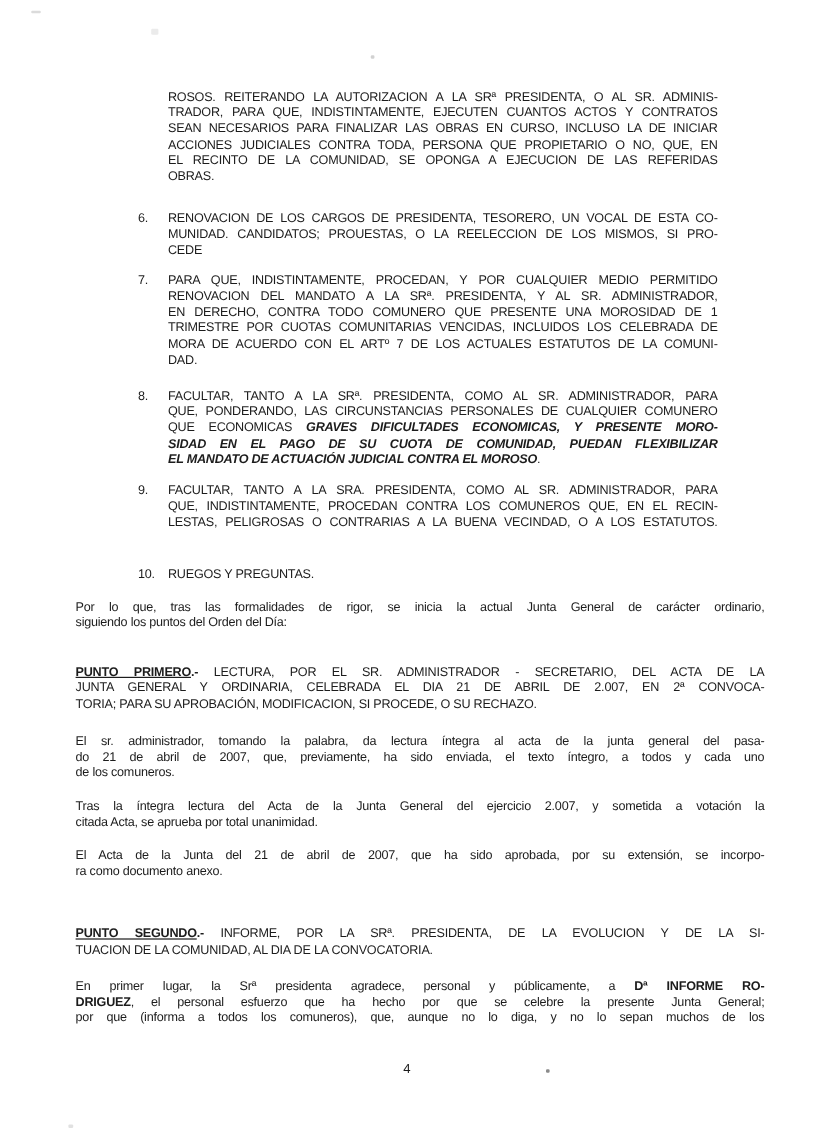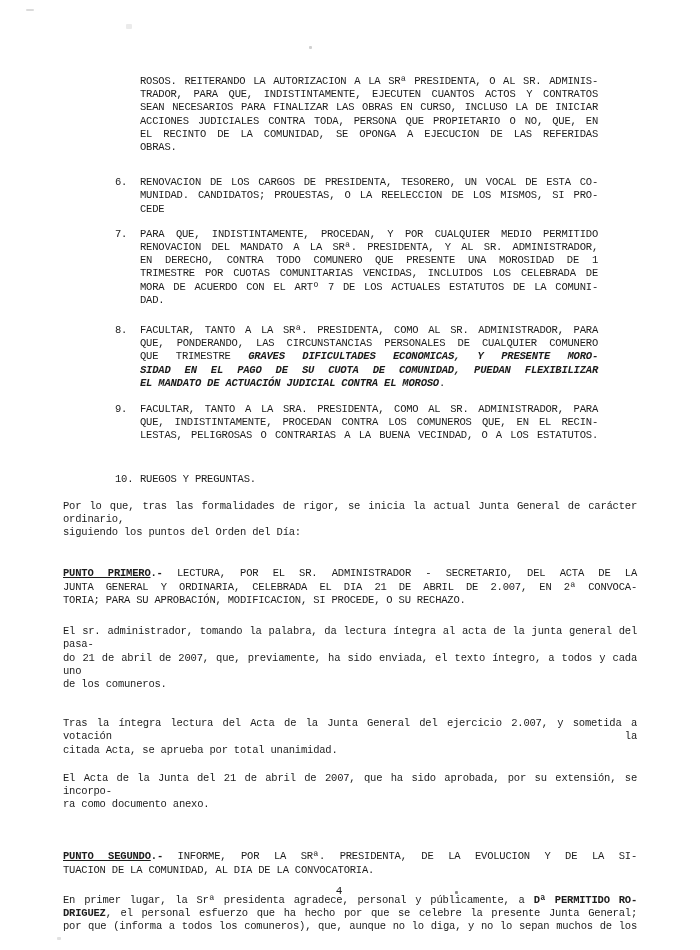--- a/index.html
+++ b/index.html
@@ -1,21 +1,21 @@
 <!DOCTYPE html>
 <html><head>
 <meta charset="utf-8">
 <style>
   html,body{margin:0;padding:0;background:#ffffff;}
   .page{
     position:relative;
     width:696px;height:950px;
     background:#ffffff;
     overflow:hidden;
-    font-family:Liberation Mono, monospace;
+    font-family:Liberation Sans, sans-serif;
     color:#1c1c1c;
   }
   .content{
     position:absolute;
     left:63px;top:75px;
     width:574px;
   }
   .block{
     position:relative;
     font-size:10.5px;
@@ -35,21 +35,21 @@
   .f-bu{font-weight:bold;text-decoration:underline;}
   
   [data-block="1"]{margin-top:22px;}
   [data-block="2"]{margin-top:12px;}
   [data-block="3"]{margin-top:17px;}
   [data-block="4"]{margin-top:13px;}
   [data-block="5"]{margin-top:30px;}
   [data-block="6"]{margin-top:14px;}
   [data-block="7"]{margin-top:28px;}
   [data-block="8"]{margin-top:18px;}
-  [data-block="9"]{margin-top:26px;}
+  [data-block="9"]{margin-top:14px;}
   [data-block="10"]{margin-top:15px;}
   [data-block="11"]{margin-top:39px;}
   [data-block="12"]{margin-top:17px;}
   .footer{
     position:absolute;
     left:327px;top:885px;
     width:24px;
     text-align:center;
     font-size:11px;
     line-height:13px;
@@ -92,21 +92,21 @@
         <div class="line j"><span>RENOVACION DEL MANDATO A LA SRª. PRESIDENTA, Y AL SR. ADMINISTRADOR,</span></div>
         <div class="line j"><span>EN DERECHO, CONTRA TODO COMUNERO QUE PRESENTE UNA MOROSIDAD DE 1</span></div>
         <div class="line j"><span>TRIMESTRE POR CUOTAS COMUNITARIAS VENCIDAS, INCLUIDOS LOS CELEBRADA DE</span></div>
         <div class="line j"><span>MORA DE ACUERDO CON EL ARTº 7 DE LOS ACTUALES ESTATUTOS DE LA COMUNI-</span></div>
         <div class="line"><span>DAD.</span></div>
       </div>
       <div class="block list" data-block="3">
         <span class="num">8.</span>
         <div class="line j"><span>FACULTAR, TANTO A LA SRª. PRESIDENTA, COMO AL SR. ADMINISTRADOR, PARA</span></div>
         <div class="line j"><span>QUE, PONDERANDO, LAS CIRCUNSTANCIAS PERSONALES DE CUALQUIER COMUNERO</span></div>
-        <div class="line j"><span>QUE TRIMESTRE </span><span class="f-bi">GRAVES DIFICULTADES ECONOMICAS, Y PRESENTE MORO-</span></div>
+        <div class="line j"><span>QUE ECONOMICAS </span><span class="f-bi">GRAVES DIFICULTADES ECONOMICAS, Y PRESENTE MORO-</span></div>
         <div class="line j"><span class="f-bi">SIDAD EN EL PAGO DE SU CUOTA DE COMUNIDAD, PUEDAN FLEXIBILIZAR</span></div>
         <div class="line"><span class="f-bi">EL MANDATO DE ACTUACIÓN JUDICIAL CONTRA EL MOROSO</span><span>.</span></div>
       </div>
       <div class="block list" data-block="4">
         <span class="num">9.</span>
         <div class="line j"><span>FACULTAR, TANTO A LA SRA. PRESIDENTA, COMO AL SR. ADMINISTRADOR, PARA</span></div>
         <div class="line j"><span>QUE, INDISTINTAMENTE, PROCEDAN CONTRA LOS COMUNEROS QUE, EN EL RECIN-</span></div>
         <div class="line j"><span>LESTAS, PELIGROSAS O CONTRARIAS A LA BUENA VECINDAD, O A LOS ESTATUTOS.</span></div>
       </div>
       <div class="block list" data-block="5">
@@ -133,20 +133,20 @@
       </div>
       <div class="block para" data-block="10">
         <div class="line j"><span>El Acta de la Junta del 21 de abril de 2007, que ha sido aprobada, por su extensión, se incorpo-</span></div>
         <div class="line"><span>ra como documento anexo.</span></div>
       </div>
       <div class="block para" data-block="11">
         <div class="line j"><span class="f-bu">PUNTO SEGUNDO</span><span class="f-b">.-</span><span> INFORME, POR LA SRª. PRESIDENTA, DE LA EVOLUCION Y DE LA SI-</span></div>
         <div class="line"><span>TUACION DE LA COMUNIDAD, AL DIA DE LA CONVOCATORIA.</span></div>
       </div>
       <div class="block para" data-block="12">
-        <div class="line j"><span>En primer lugar, la Srª presidenta agradece, personal y públicamente, a </span><span class="f-b">Dª PERMITIDO RO-</span></div>
+        <div class="line j"><span>En primer lugar, la Srª presidenta agradece, personal y públicamente, a </span><span class="f-b">Dª INFORME RO-</span></div>
         <div class="line j"><span class="f-b">DRIGUEZ</span><span>, el personal esfuerzo que ha hecho por que se celebre la presente Junta General;</span></div>
         <div class="line j"><span>por que (informa a todos los comuneros), que, aunque no lo diga, y no lo sepan muchos de los</span></div>
       </div>
     </div>
 
   <div class="footer">4</div>
 </div>
 
 </body></html>

